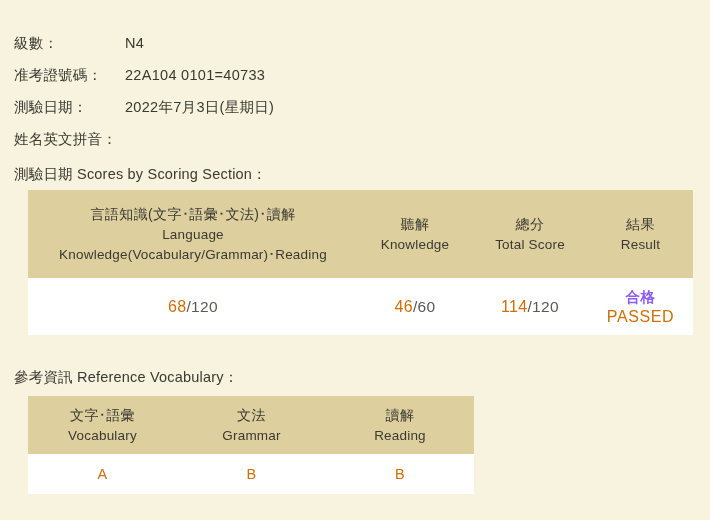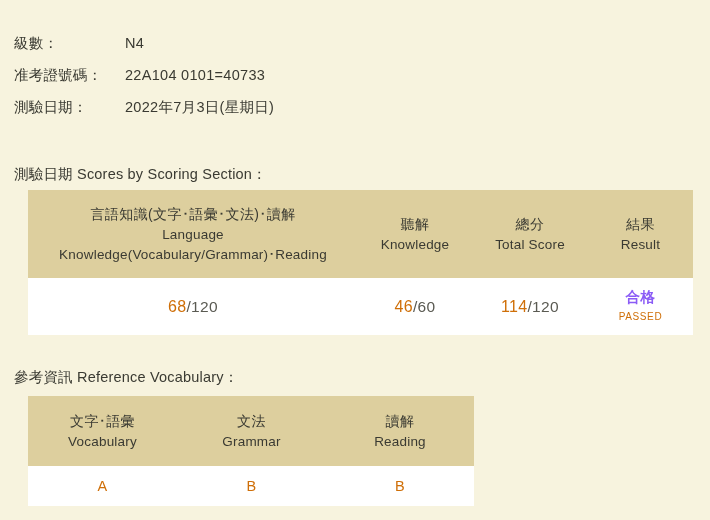--- a/index.html
+++ b/index.html
@@ -121,33 +121,33 @@
   .result-cjk {
     display: block;
     font-size: 14.5px;
     line-height: 20px;
     color: #8b5cf6;
     font-weight: bold;
     letter-spacing: 0.5px;
   }
   .result-en {
     display: block;
-    font-size: 10px;
+    font-size: 16px;
     line-height: 20px;
     color: #cf6f08;
     letter-spacing: 0.6px;
   }
 
   
   #reference-table {
     left: 28px;
     top: 396px;
     width: 446px;
   }
-  #reference-table thead th { height: 70px; }
+  #reference-table thead th { height: 58px; }
   #reference-table tbody td { height: 40px; }
   .grade-value {
     font-size: 14.5px;
     color: #cf6f08;
     letter-spacing: 0.5px;
   }
 </style>
 </head>
 <body>
 
@@ -162,20 +162,21 @@
     <span class="info-label">准考證號碼：</span>
     <span class="info-value">22A104 0101=40733</span>
   </div>
 
   <div class="info-row">
     <span class="info-label">測驗日期：</span>
     <span class="info-value">2022年7月3日(星期日)</span>
   </div>
 
   <div class="info-row">
+    <span class="info-label">姓名英文拼音：</span>
   </div>
 
 </div>
 
 <div class="section-caption" id="caption-scores">測驗日期 Scores by Scoring Section：</div>
 
 <table class="score-table" id="scores-table">
   <colgroup>
     <col style="width:330px">
     <col style="width:114px">

